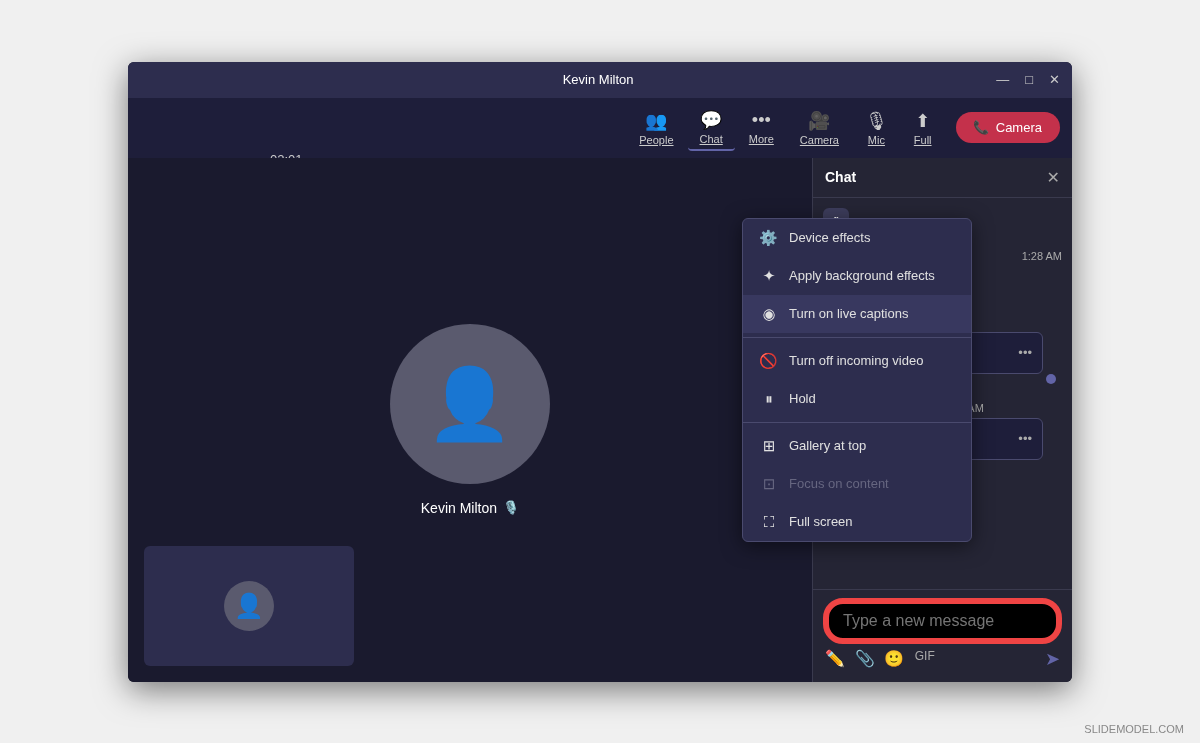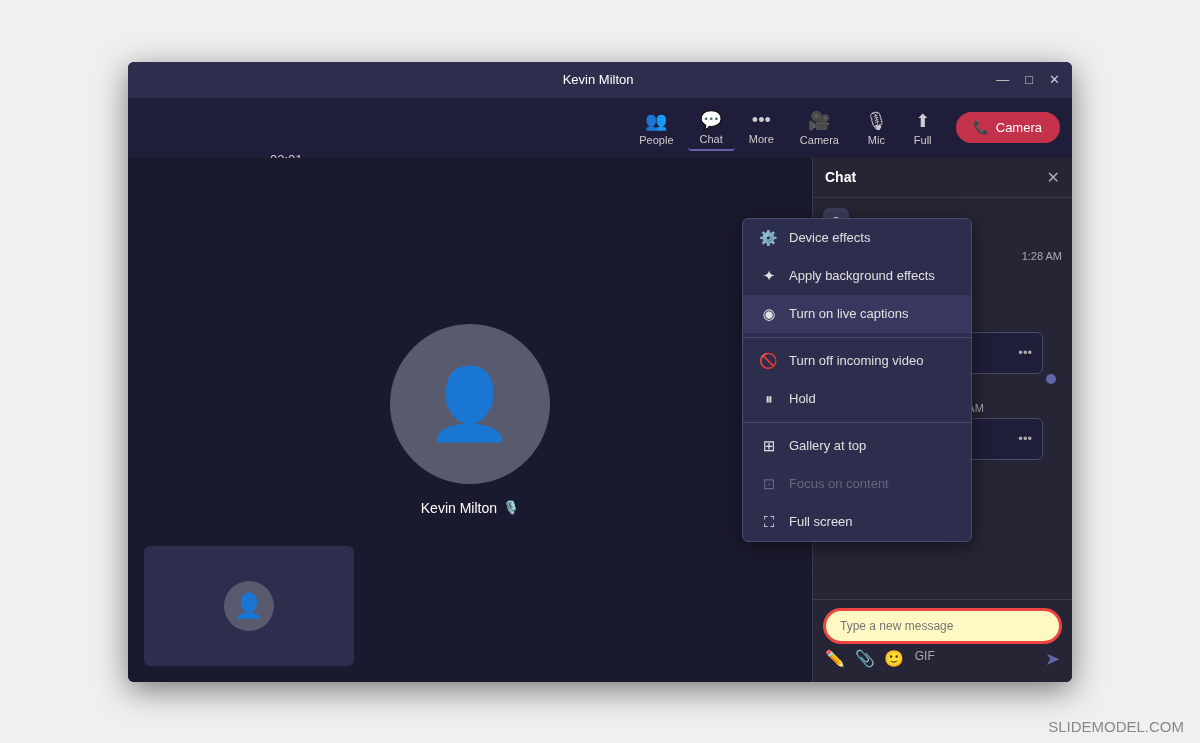--- a/index.html
+++ b/index.html
@@ -83,20 +83,21 @@
       position: relative;
     }
     .toolbar-item.active { border-bottom: 2px solid #6264a7; }
     .toolbar-item .icon {
       font-size: 18px;
       color: #cccccc;
     }
     .toolbar-item .label {
       font-size: 11px;
       color: #cccccc;
+      text-decoration: underline;
     }
     .leave-btn {
       background: #c4314b;
       color: #fff;
       border: none;
       border-radius: 20px;
       padding: 8px 18px;
       font-size: 13px;
       cursor: pointer;
       display: flex;
@@ -258,26 +259,26 @@
       color: #aaaaaa;
       font-size: 13px;
       cursor: pointer;
     }
     .chat-input-area {
       padding: 8px 10px;
       border-top: 1px solid #3a3a4e;
     }
     .chat-input {
       width: 100%;
-      background: #fef9c3;
-      border: 3px solid #ef4444;
+      background: #000000;
+      border: 6px solid #ef4444;
       border-radius: 20px;
       padding: 8px 14px;
       color: #888888;
-      font-size: 12px;
+      font-size: 16px;
       outline: none;
     }
     .chat-toolbar {
       display: flex;
       align-items: center;
       justify-content: space-between;
       padding: 4px 2px;
     }
     .chat-toolbar-icons {
       display: flex;
@@ -332,21 +333,21 @@
     .dropdown-divider {
       border: none;
       border-top: 1px solid #4a4a6e;
       margin: 4px 0;
     }
     .watermark {
       position: absolute;
       bottom: 8px;
       right: 16px;
       color: #888888;
-      font-size: 15px;
+      font-size: 11px;
     }
     .chat-msg-time {
       font-size: 11px;
       color: #aaaaaa;
       text-align: right;
       margin-top: 2px;
     }
   </style>
 </head>
 <body>

